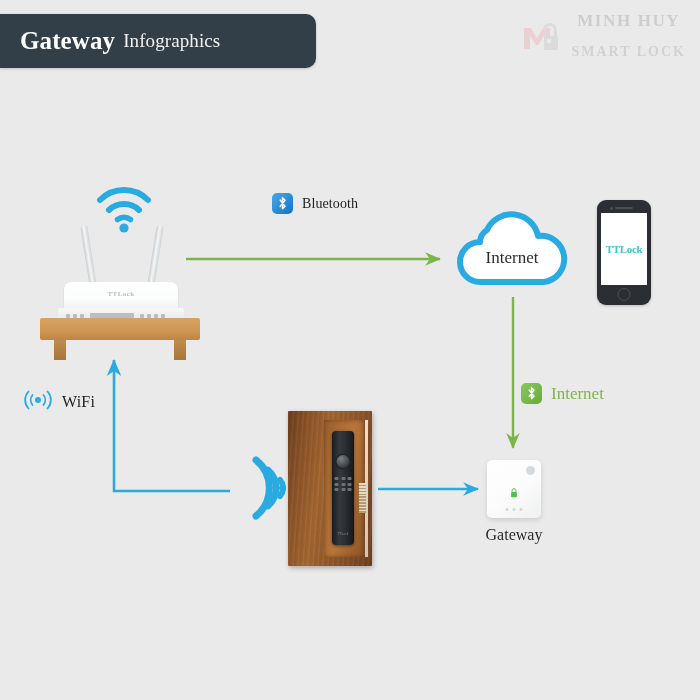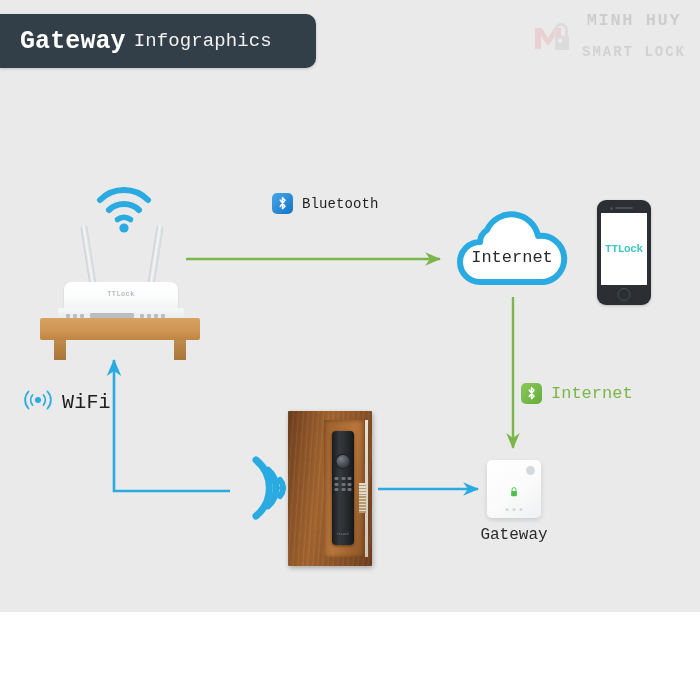--- a/index.html
+++ b/index.html
@@ -3,24 +3,24 @@
 <meta charset="utf-8">
 <style>
   html, body {
     margin: 0;
     padding: 0;
     background: #ffffff;
   }
   #canvas {
     position: relative;
     width: 700px;
-    height: 612px;
+    height: 700px;
     background: #eaeaea;
     overflow: hidden;
-    font-family: Liberation Mono, monospace;
+    font-family: Liberation Serif, serif;
     -webkit-font-smoothing: antialiased;
   }
 
   
   .title-banner {
     position: absolute;
     left: 0;
     top: 14px;
     width: 316px;
     height: 54px;
@@ -144,21 +144,21 @@
   }
   .table-leg.l { left: 14px; }
   .table-leg.r { left: 134px; }
 
   
   #wifi-fan { left: 96px; top: 186px; width: 56px; height: 48px; }
 
   
   #wifi-label { left: 22px; top: 389px; display: flex; align-items: center; }
   #wifi-label .txt {
-    font-size: 20px;
+    font-size: 16px;
     color: #1f1f1f;
     margin-left: 8px;
     letter-spacing: 0.2px;
   }
 
   
   #bluetooth-label { left: 272px; top: 193px; display: flex; align-items: center; }
   #bluetooth-label .txt {
     font-size: 14px;
     color: #1f1f1f;

